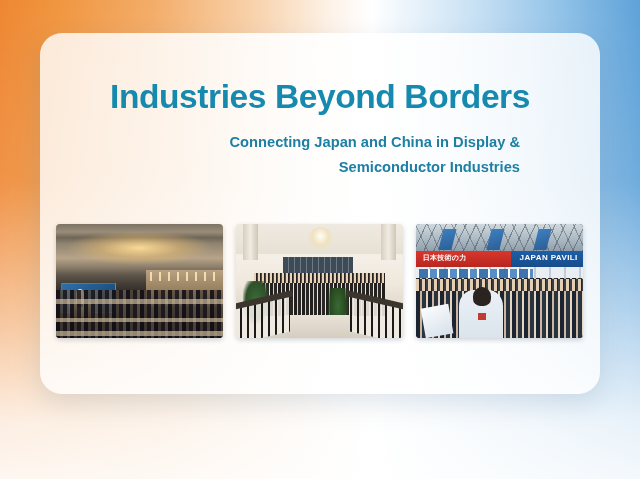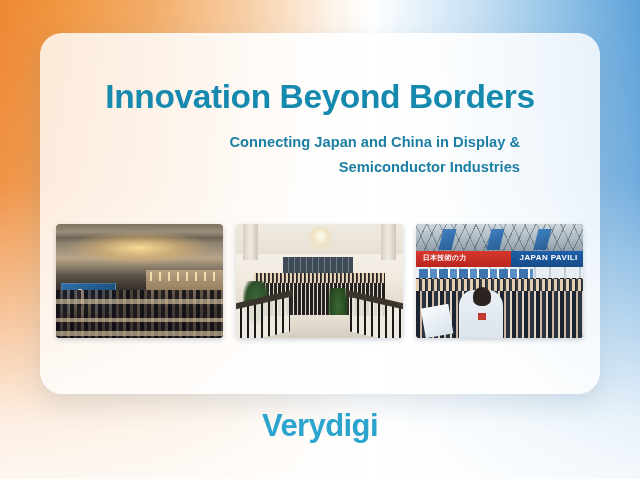--- a/index.html
+++ b/index.html
@@ -309,21 +309,21 @@
     letter-spacing: -0.6px;
   }
 </style>
 </head>
 <body>
 
 <div id="slide">
 
   <div id="card">
 
-    <div id="title">Innovation Beyond Borders</div>
+    <div id="title">Industries Beyond Borders</div>
 
     <div id="subtitle">Connecting Japan and China in Display &amp; Semiconductor Industries</div>
 
     <div id="photos">
 
       <div class="photo p1">
         <div class="wall"></div>
         <div class="wallLights"></div>
         <div class="screen"></div>
         <div class="podium"></div>
@@ -367,15 +367,14 @@
         <div class="heads3"></div>
         <div class="manFront"></div>
         <div class="manHead"></div>
         <div class="lanyard"></div>
         <div class="paper"></div>
       </div>
 
     </div>
   </div>
 
-  <div id="logo">Verydigi</div>
 
 </div>
 
 </body></html>

